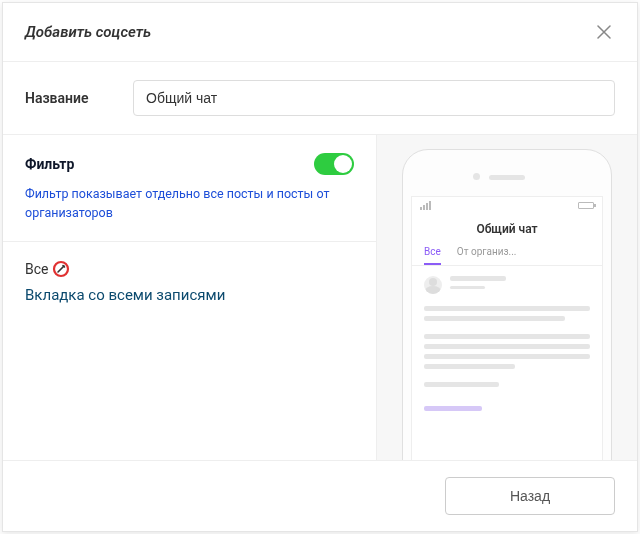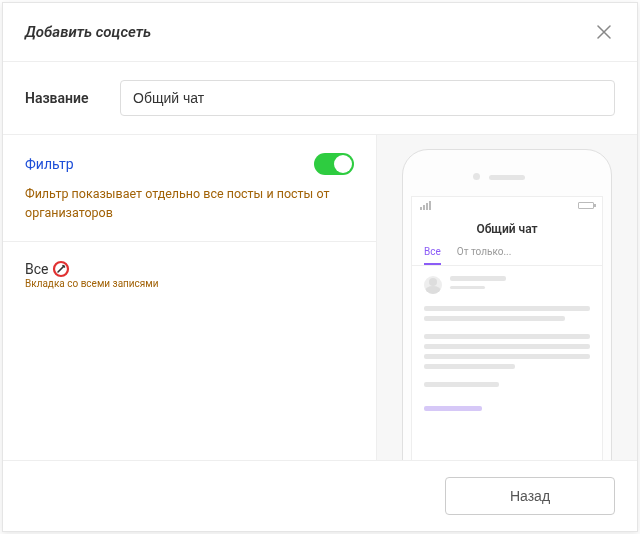--- a/index.html
+++ b/index.html
@@ -43,21 +43,21 @@
     .close-btn svg { display: block; }
     .modal-body {
       flex: 1;
       overflow: hidden;
     }
     .row-name {
       display: flex;
       align-items: center;
       padding: 18px 22px;
       border-bottom: 1px solid #eee;
-      gap: 15px;
+      gap: 28px;
     }
     .label-name {
       font-size: 14px;
       font-weight: 600;
       color: #333;
       width: 80px;
     }
     .name-input {
       flex: 1;
       height: 36px;
@@ -76,22 +76,22 @@
       border-right: 1px solid #eee;
     }
     .filter-head {
       padding: 18px 22px 0 22px;
       display: flex;
       justify-content: space-between;
       align-items: center;
     }
     .filter-label {
       font-size: 14px;
-      font-weight: 400;
-      color: #1d4ed8;
+      font-weight: 700;
+      color: #0f172a;
     }
     .toggle {
       width: 40px;
       height: 22px;
       background: #2ecc40;
       border-radius: 11px;
       position: relative;
       cursor: pointer;
     }
     .toggle-knob {
@@ -99,41 +99,42 @@
       right: 2px;
       top: 2px;
       width: 18px;
       height: 18px;
       background: #fff;
       border-radius: 50%;
     }
     .filter-desc {
       padding: 10px 22px 18px 22px;
       font-size: 12.5px;
-      color: #a16207;
+      color: #1d4ed8;
       line-height: 1.5;
     }
     .tabs-block {
       border-top: 1px solid #eee;
       padding: 18px 22px;
     }
     .tab-item { margin-bottom: 18px; }
     .tab-title-row { display: flex; align-items: center; gap: 4px; }
     .tab-title {
       font-size: 14px;
       color: #333;
     }
     .edit-icon {
       display: inline-flex;
       align-items: center;
       justify-content: center;
     }
     .tab-desc {
-      font-size: 10px;
-      color: #a16207;
+      font-size: 15px;
+      color: #0c4a6e;
+      margin-top: 8px;
     }
     .filter-right {
       width: 260px;
       background: #f7f7f7;
       display: flex;
       align-items: flex-start;
       justify-content: center;
       padding-top: 14px;
       overflow: hidden;
     }
@@ -311,21 +312,21 @@
                   <span></span>
                   <span></span>
                   <span></span>
                   <span></span>
                 </div>
               <div class="batt"></div>
             </div>
             <div class="screen-title">Общий чат</div>
             <div class="screen-tabs">
               <div class="screen-tab active">Все</div>
-              <div class="screen-tab">От только...</div>
+              <div class="screen-tab">От организ...</div>
             </div>
             <div class="screen-content">
               <div class="post">
                 <div class="avatar"></div>
                 <div class="post-lines">
                   <div class="line short"></div>
                   <div class="line" style="width:25%;height:3px"></div>
                 </div>
               </div>
               <div class="line full"></div>

